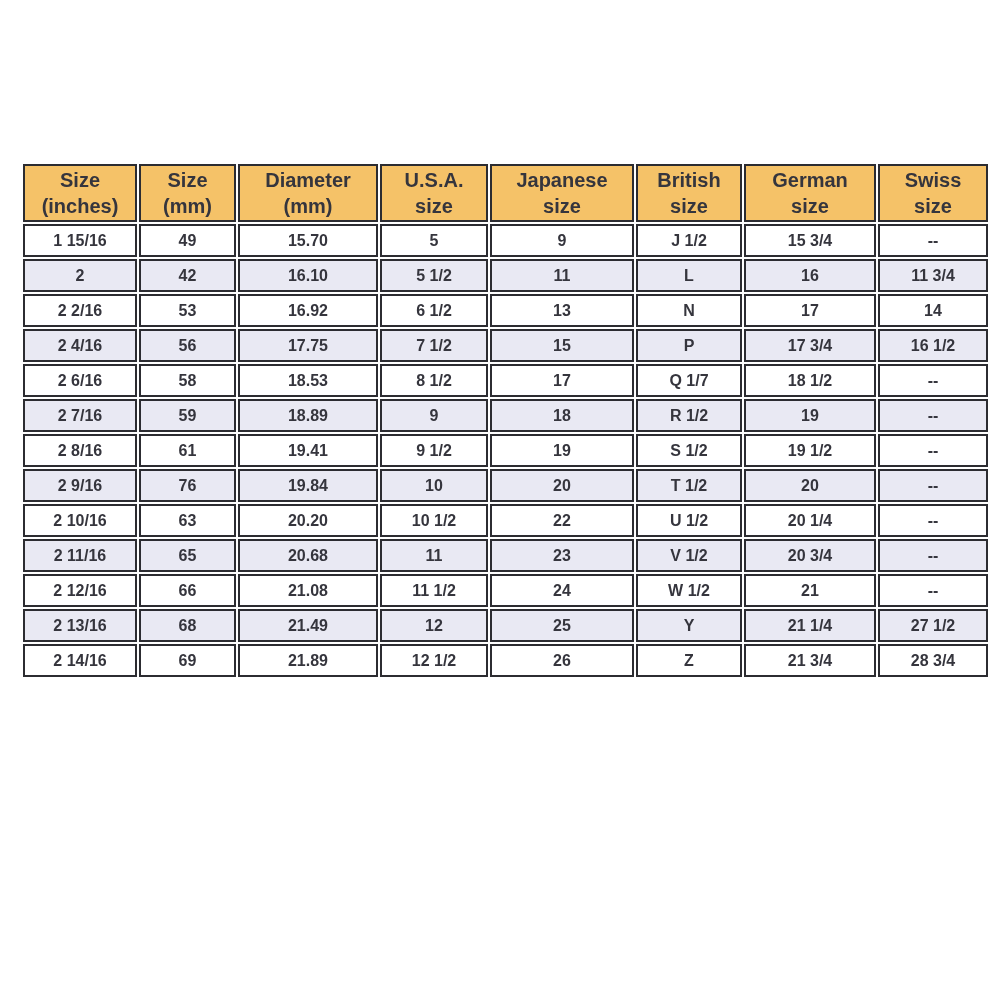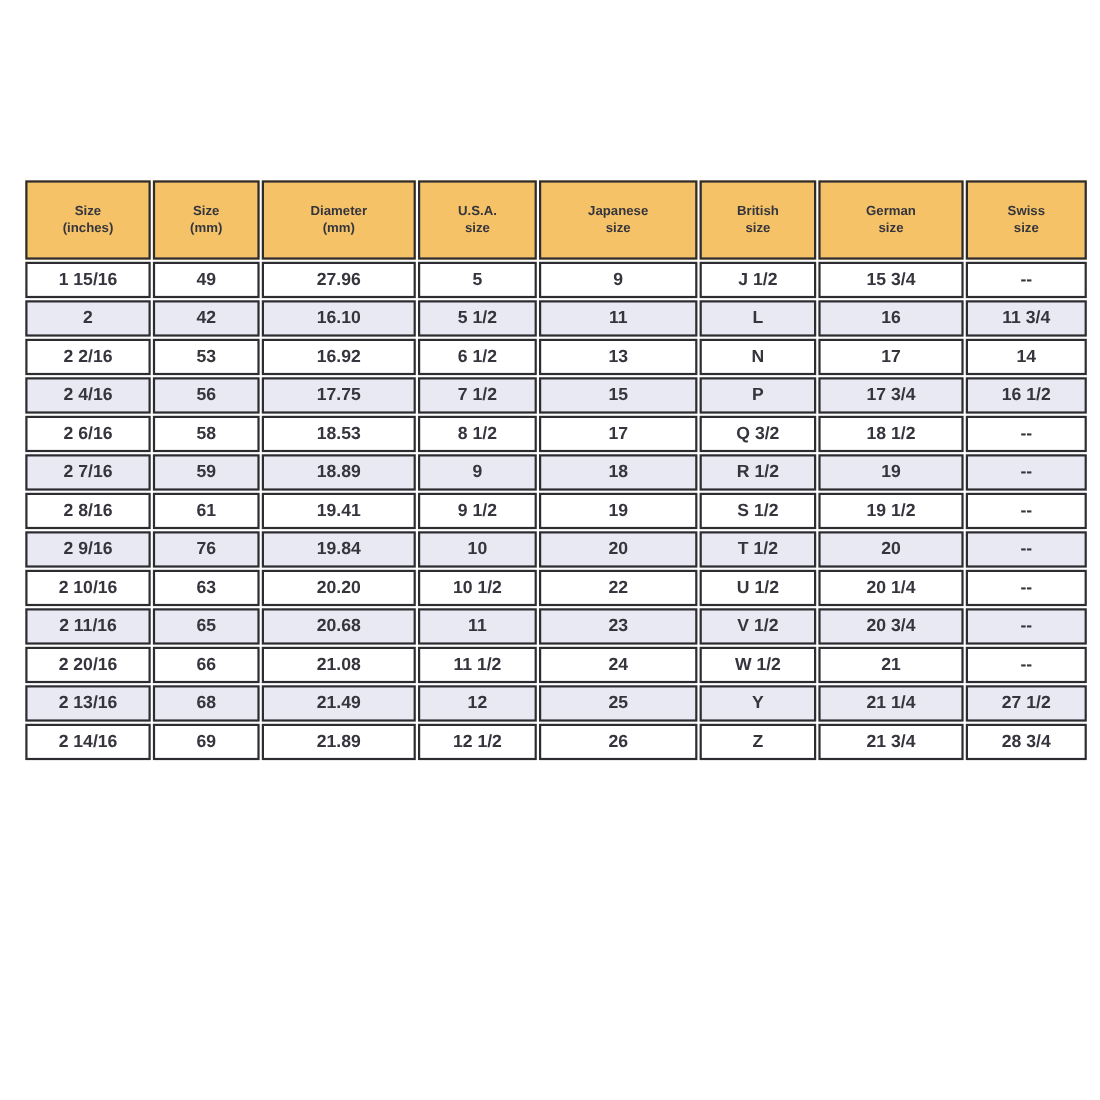--- a/index.html
+++ b/index.html
@@ -26,23 +26,23 @@
     box-sizing: border-box;
     border: 2px solid var(--border-color, #2c2c31);
     text-align: center;
     vertical-align: middle;
     font-weight: bold;
     color: var(--text-color, #35353d);
     padding: 1px 3px;
   }
   table.size-chart th {
     background: var(--header-bg, #f5c268);
-    font-size: 12px;
+    font-size: 20px;
     line-height: 1.3;
-    height: 72px;
+    height: 50px;
     white-space: pre-line;
   }
   table.size-chart td {
     background: var(--row-bg, #ffffff);
     font-size: 16px;
     height: 33px;
   }
   table.size-chart tbody tr:nth-child(even) td {
     background: var(--row-alt-bg, #e9e9f3);
   }
@@ -79,21 +79,21 @@
           <th>German
 size</th>
           <th>Swiss
 size</th>
         </tr>
     </thead>
     <tbody>
         <tr>
           <td>1 15/16</td>
           <td>49</td>
-          <td>27.96</td>
+          <td>15.70</td>
           <td>5</td>
           <td>9</td>
           <td>J 1/2</td>
           <td>15 3/4</td>
           <td>--</td>
         </tr>
         <tr>
           <td>2</td>
           <td>42</td>
           <td>16.10</td>
@@ -122,21 +122,21 @@
           <td>P</td>
           <td>17 3/4</td>
           <td>16 1/2</td>
         </tr>
         <tr>
           <td>2 6/16</td>
           <td>58</td>
           <td>18.53</td>
           <td>8 1/2</td>
           <td>17</td>
-          <td>Q 3/2</td>
+          <td>Q 1/7</td>
           <td>18 1/2</td>
           <td>--</td>
         </tr>
         <tr>
           <td>2 7/16</td>
           <td>59</td>
           <td>18.89</td>
           <td>9</td>
           <td>18</td>
           <td>R 1/2</td>
@@ -177,21 +177,21 @@
           <td>2 11/16</td>
           <td>65</td>
           <td>20.68</td>
           <td>11</td>
           <td>23</td>
           <td>V 1/2</td>
           <td>20 3/4</td>
           <td>--</td>
         </tr>
         <tr>
-          <td>2 20/16</td>
+          <td>2 12/16</td>
           <td>66</td>
           <td>21.08</td>
           <td>11 1/2</td>
           <td>24</td>
           <td>W 1/2</td>
           <td>21</td>
           <td>--</td>
         </tr>
         <tr>
           <td>2 13/16</td>

